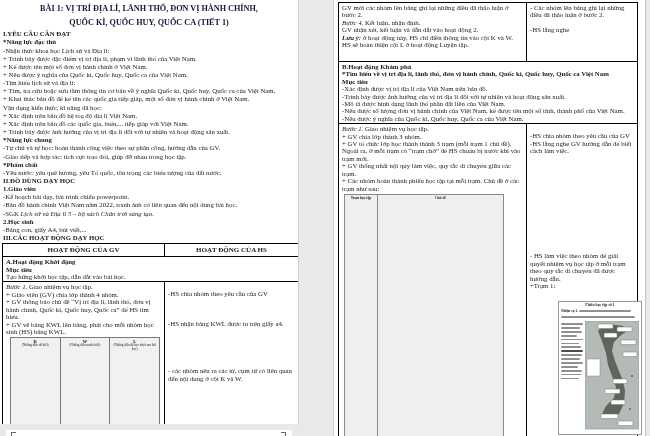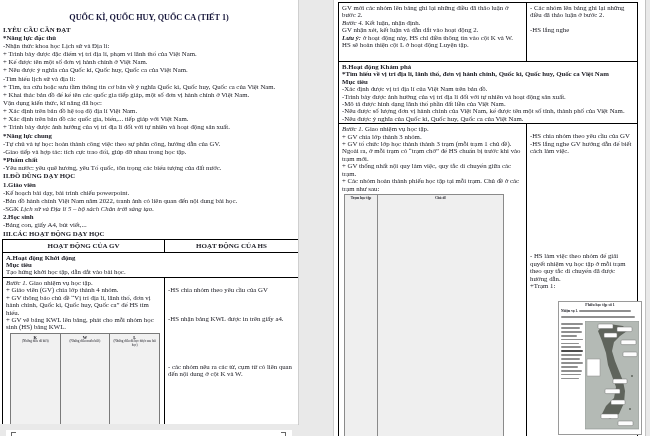--- a/index.html
+++ b/index.html
@@ -48,21 +48,22 @@
   .cm{position:absolute;width:4px;height:4px;}
   .cm.tl{border-left:1px solid #666;border-top:1px solid #666;left:11px;top:432px;}
   .cm.tr{border-right:1px solid #666;border-top:1px solid #666;left:281px;top:432px;}
 </style>
 </head>
 <body>
 
 <div id="canvas">
 
   <div class="page" id="pageL">
-    <div class="title" style="margin-top:13px;">QUỐC KÌ, QUỐC HUY, QUỐC CA (TIẾT 1)</div>
+    <div class="title">BÀI 1: VỊ TRÍ ĐỊA LÍ, LÃNH THỔ, ĐƠN VỊ HÀNH CHÍNH,</div>
+    <div class="title" style="margin-top:4px;">QUỐC KÌ, QUỐC HUY, QUỐC CA (TIẾT 1)</div>
 
     <div class="lines">
 
         <div class="ln b"><span></span><span>I.YÊU CẦU CẦN ĐẠT</span></div>
 
         <div class="ln b"><span></span><span>*Năng lực đặc thù</span></div>
 
         <div class="ln"><span></span><span>-Nhận thức khoa học Lịch sử và Địa lí:</span></div>
 
         <div class="ln"><span></span><span>+ Trình bày được đặc điểm vị trí địa lí, phạm vi lãnh thổ của Việt Nam.</span></div>

